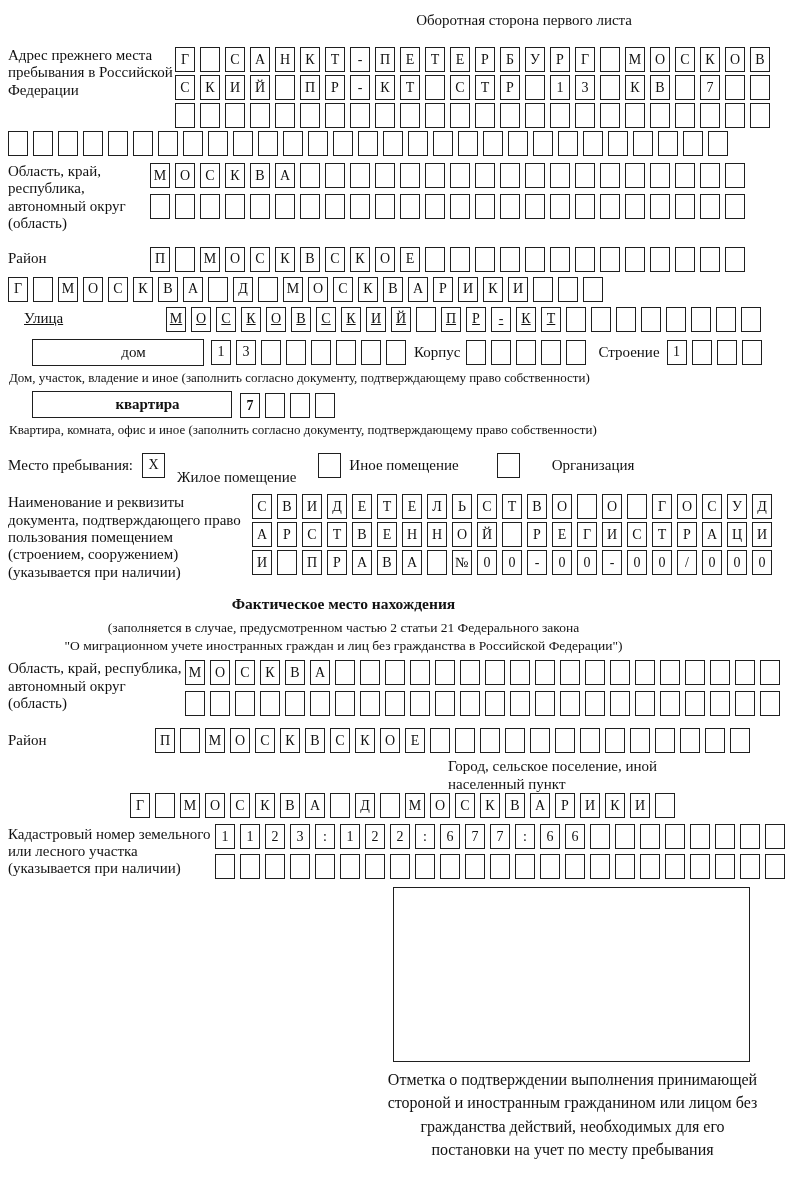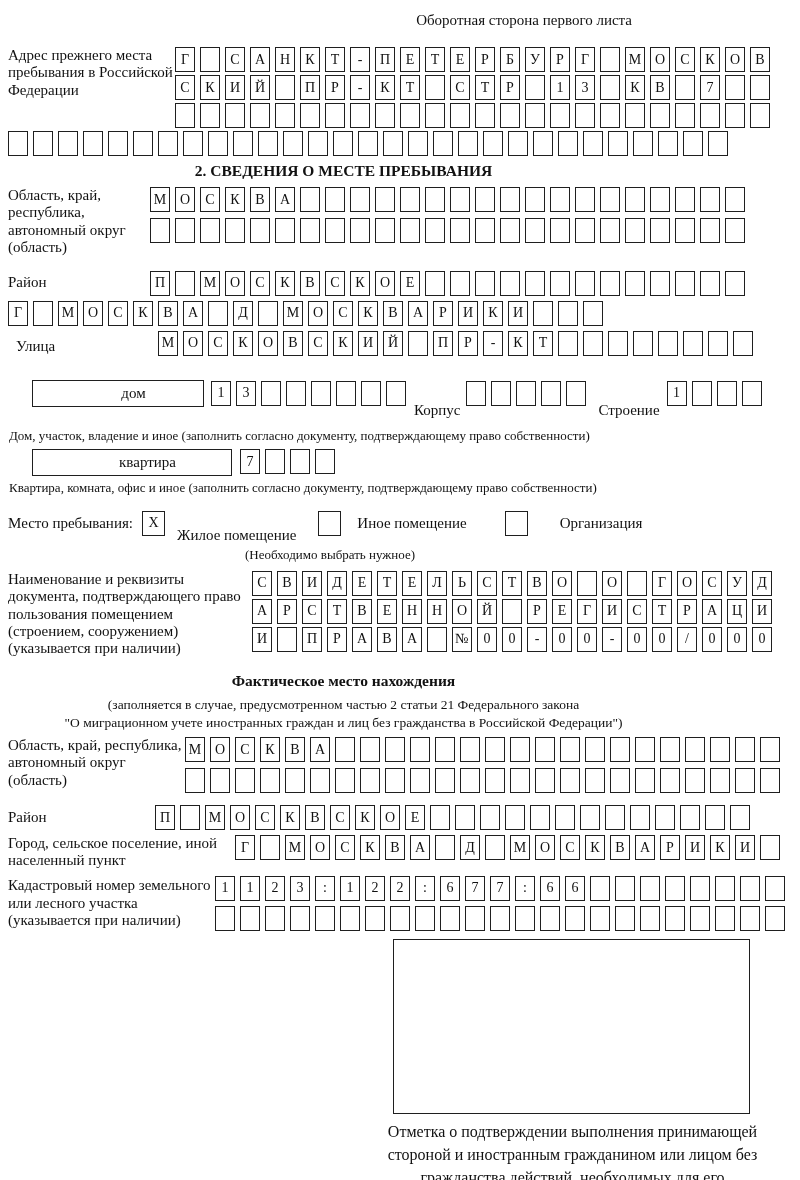--- a/index.html
+++ b/index.html
@@ -18,21 +18,21 @@
     border:1.6px solid #1f1f1f;display:flex;align-items:center;justify-content:center;
     font-size:14px;line-height:1;background:#fff;
   }
   .caption{font-size:13px;line-height:1.2;}
   .center{text-align:center;}
   .sec-title{font-size:15.5px;font-weight:bold;text-align:center;}
   .longbox{
     box-sizing:border-box;border:1.6px solid #1f1f1f;height:27px;
     display:flex;align-items:center;justify-content:center;font-size:15px;flex:0 0 auto;padding-left:31px;
   }
-  .inline-lbl{font-size:15px;line-height:27px;flex:0 0 auto;margin-top:34px;}
+  .inline-lbl{font-size:15px;line-height:27px;flex:0 0 auto;}
   .cb{width:23px;}
   .stampbox{width:357px;height:175px;box-sizing:border-box;border:1.6px solid #1f1f1f;}
 </style>
 </head>
 <body>
 
 <div class="page">
 
   <div class="hdr">Оборотная сторона первого листа</div>
 
@@ -144,21 +144,20 @@
       <div class="cell"></div>
       <div class="cell"></div>
       <div class="cell"></div>
       <div class="cell"></div>
       <div class="cell"></div>
       <div class="cell"></div>
       <div class="cell"></div>
       <div class="cell"></div>
     </div>
 
-  <div class="sec-title" style="margin-top:6px;">2. СВЕДЕНИЯ О МЕСТЕ ПРЕБЫВАНИЯ</div>
 
   <div class="frow" style="margin:7px 0 0 8px;">
     <div class="flabel" style="width:142px;">Область, край, республика, автономный округ (область)</div>
     <div class="colrows" style="gap:6px;">
       <div class="boxes">
           <div class="cell">М</div>
           <div class="cell">О</div>
           <div class="cell">С</div>
           <div class="cell">К</div>
           <div class="cell">В</div>
@@ -263,21 +262,21 @@
         <div class="cell">Р</div>
         <div class="cell">И</div>
         <div class="cell">К</div>
         <div class="cell">И</div>
         <div class="cell"></div>
         <div class="cell"></div>
         <div class="cell"></div>
       </div>
   </div>
 
-  <div class="frow" style="margin:5px 0 0 16px;align-items:flex-end;">
+  <div class="frow" style="margin:5px 0 0 24px;align-items:center;text-decoration:underline;">
     <div class="flabel" style="width:142px;">Улица</div>
     <div class="boxes">
         <div class="cell">М</div>
         <div class="cell">О</div>
         <div class="cell">С</div>
         <div class="cell">К</div>
         <div class="cell">О</div>
         <div class="cell">В</div>
         <div class="cell">С</div>
         <div class="cell">К</div>
@@ -323,41 +322,40 @@
     <div class="inline-lbl" style="margin-left:12px;">Строение</div>
     <div class="boxes" style="margin-left:7px;">
         <div class="cell">1</div>
         <div class="cell"></div>
         <div class="cell"></div>
         <div class="cell"></div>
       </div>
   </div>
   <div class="caption" style="margin:4px 0 0 9px;">Дом, участок, владение и иное (заполнить согласно документу, подтверждающему право собственности)</div>
 
-  <div class="frow" style="margin:6px 0 0 32px;align-items:flex-start;">
+  <div class="frow" style="margin:6px 0 0 32px;align-items:flex-end;font-weight:bold;">
     <div class="longbox" style="width:200px;">квартира</div>
     <div class="boxes" style="margin-left:8px;">
         <div class="cell">7</div>
         <div class="cell"></div>
         <div class="cell"></div>
         <div class="cell"></div>
       </div>
   </div>
   <div class="caption" style="margin:4px 0 0 9px;">Квартира, комната, офис и иное (заполнить согласно документу, подтверждающему право собственности)</div>
 
   <div class="frow" style="margin:7px 0 0 8px;align-items:center;">
     <div class="flabel">Место пребывания:</div>
     <div class="cell cb" style="margin-left:9px;">X</div>
     <div class="flabel" style="margin-left:12px;margin-top:24px;">Жилое помещение</div>
     <div class="cell cb" style="margin-left:22px;"></div>
-    <div class="flabel" style="margin-left:16px;text-align:right;">Иное помещение</div>
+    <div class="flabel" style="margin-left:8px;text-align:right;">Иное помещение</div>
     <div class="cell cb" style="margin-left:38px;"></div>
     <div class="flabel" style="margin-left:32px;">Организация</div>
   </div>
-  <div class="caption" style="margin-top:3px;width:660px;text-align:center;">(Необходимо выбрать нужное)</div>
 
   <div class="frow" style="margin:8px 0 0 8px;">
     <div class="flabel" style="width:244px;">Наименование и реквизиты документа, подтверждающего право пользования помещением (строением, сооружением) (указывается при наличии)</div>
     <div class="colrows">
       <div class="boxes">
           <div class="cell">С</div>
           <div class="cell">В</div>
           <div class="cell">И</div>
           <div class="cell">Д</div>
           <div class="cell">Е</div>
@@ -512,21 +510,21 @@
         <div class="cell"></div>
         <div class="cell"></div>
         <div class="cell"></div>
         <div class="cell"></div>
         <div class="cell"></div>
         <div class="cell"></div>
         <div class="cell"></div>
       </div>
   </div>
 
-  <div class="frow" style="margin:5px 12px 0 8px;align-items:flex-start;">
+  <div class="frow" style="margin:5px 12px 0 8px;align-items:flex-end;flex-direction:column;">
     <div class="flabel" style="width:227px;">Город, сельское поселение, иной населенный пункт</div>
     <div class="boxes">
         <div class="cell">Г</div>
         <div class="cell"></div>
         <div class="cell">М</div>
         <div class="cell">О</div>
         <div class="cell">С</div>
         <div class="cell">К</div>
         <div class="cell">В</div>
         <div class="cell">А</div>

